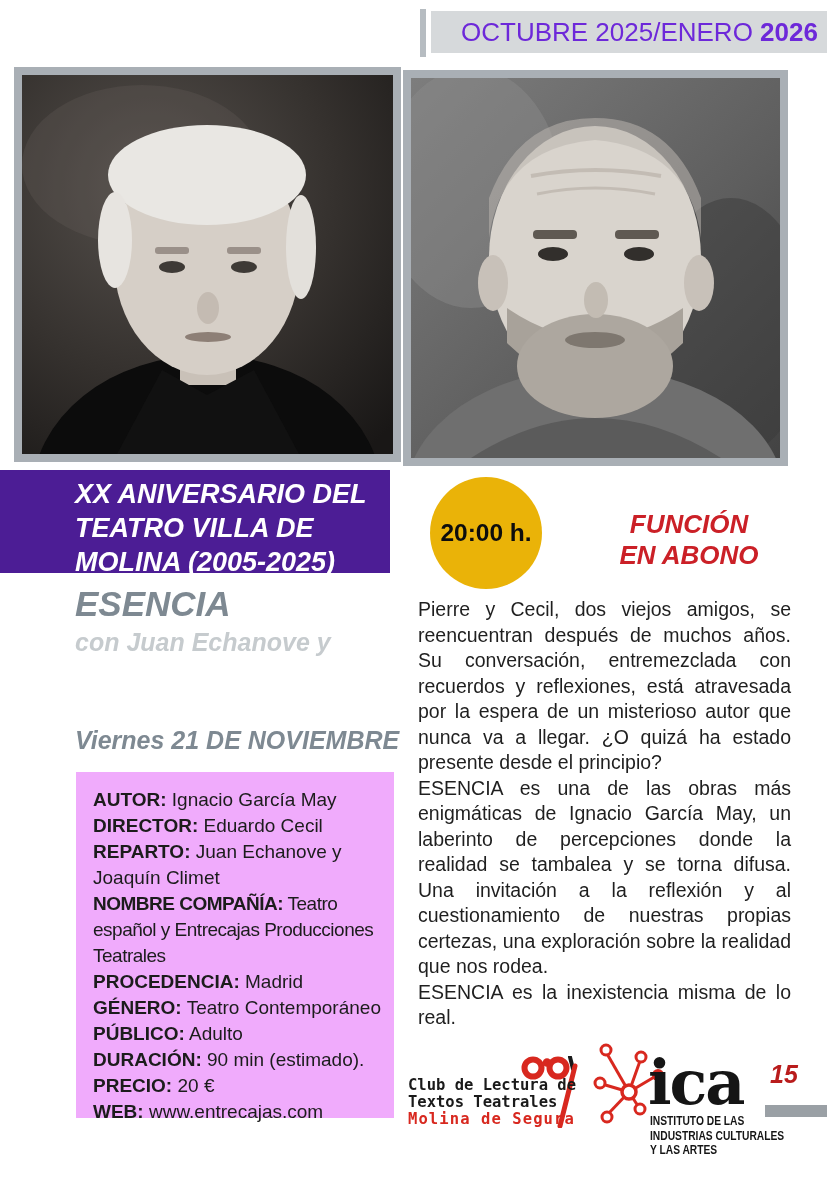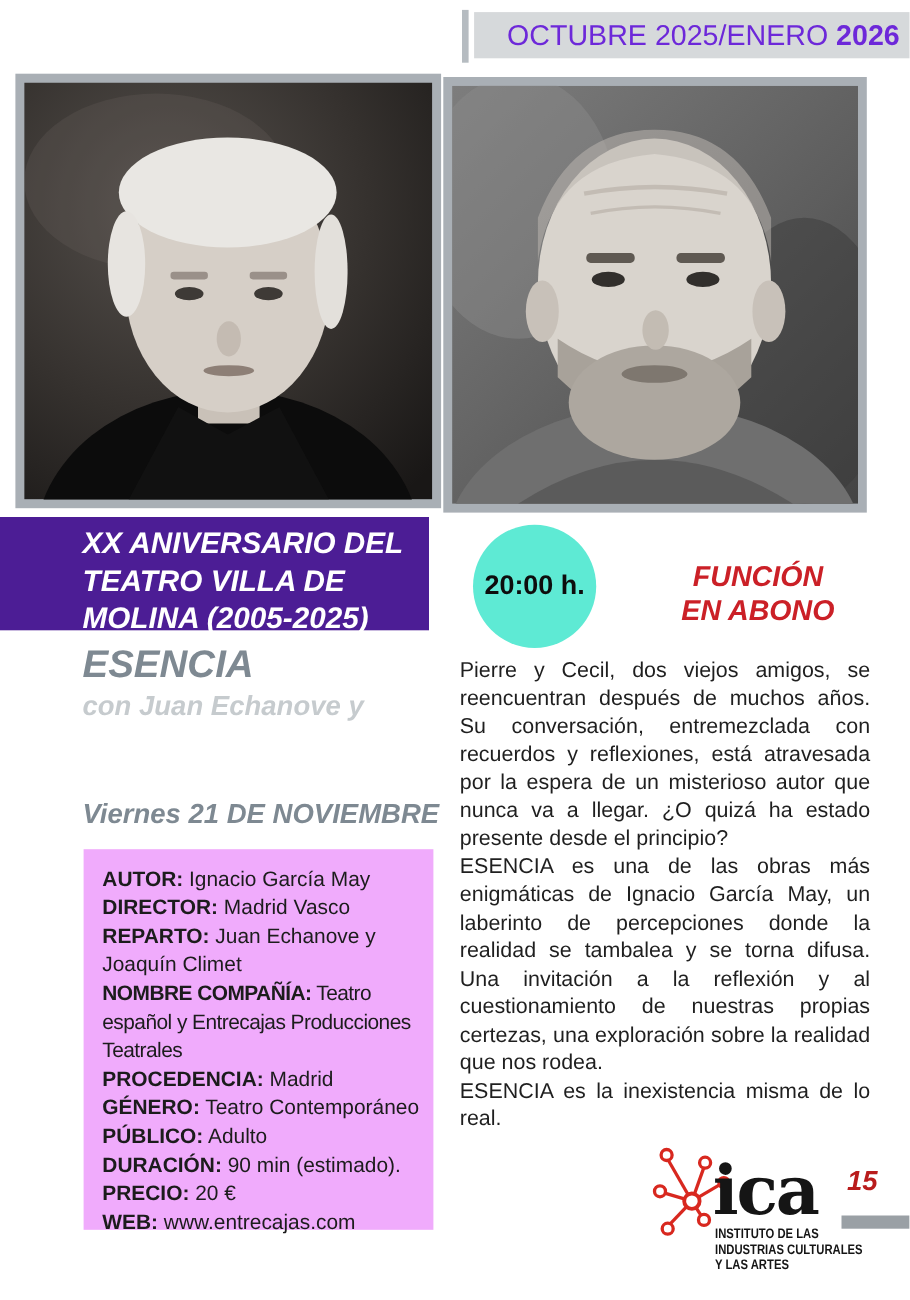--- a/index.html
+++ b/index.html
@@ -49,21 +49,21 @@
     background:#f0abfc; color:#1c1c1c; font-size:19px; line-height:26px;
     padding:15px 10px 0 17px; box-sizing:border-box;
   }
   .info-row { margin:0; }
   .info-row .lbl { font-weight:bold; }
   .info-row.condensed { letter-spacing:-0.5px; }
 
   
   .time-circle {
     position:absolute; left:430px; top:477px; width:112px; height:112px;
-    border-radius:50%; background:#5eead4; color:#0d0d0d;
+    border-radius:50%; background:#eab308; color:#0d0d0d;
     display:flex; align-items:center; justify-content:center;
     font-weight:bold; font-size:24.5px;
   }
   .abono-badge {
     position:absolute; left:598px; top:477px; width:182px; text-align:center;
     color:#cb2027; font-style:italic; font-weight:bold; font-size:26px; line-height:31px;margin-top:32px;
   }
   .synopsis {
     position:absolute; left:418px; top:597px; width:373px;
     color:#1f1f1f; font-size:19.5px; line-height:25.5px; text-align:justify;
@@ -176,21 +176,21 @@
   <div class="show-title">ESENCIA</div>
 
   <div class="show-cast">
     <div>con Juan Echanove y</div>
   </div>
 
   <div class="show-date">Viernes 21 DE NOVIEMBRE</div>
 
   <div class="info-box">
     <div class="info-row"><span class="lbl">AUTOR:</span> <span>Ignacio García May</span></div>
-    <div class="info-row"><span class="lbl">DIRECTOR:</span> <span>Madrid Vasco</span></div>
+    <div class="info-row"><span class="lbl">DIRECTOR:</span> <span>Eduardo Cecil</span></div>
     <div class="info-row"><span class="lbl">REPARTO:</span> <span>Juan Echanove y Joaquín Climet</span></div>
     <div class="info-row condensed"><span class="lbl">NOMBRE COMPAÑÍA:</span> <span>Teatro español y Entrecajas Producciones Teatrales</span></div>
     <div class="info-row"><span class="lbl">PROCEDENCIA:</span> <span>Madrid</span></div>
     <div class="info-row"><span class="lbl">GÉNERO:</span> <span>Teatro Contemporáneo</span></div>
     <div class="info-row"><span class="lbl">PÚBLICO:</span> <span>Adulto</span></div>
     <div class="info-row"><span class="lbl">DURACIÓN:</span> <span>90 min (estimado).</span></div>
     <div class="info-row"><span class="lbl">PRECIO:</span> <span>20 €</span></div>
     <div class="info-row"><span class="lbl">WEB:</span> <span>www.entrecajas.com</span></div>
   </div>
 
@@ -202,20 +202,32 @@
     <div>FUNCIÓN</div>
     <div>EN ABONO</div>
   </div>
 
   <div class="synopsis" lang="es">
     <p>Pierre y Cecil, dos viejos amigos, se reencuentran después de muchos años. Su conversación, entremezclada con recuerdos y reflexiones, está atravesada por la espera de un misterioso autor que nunca va a llegar. ¿O quizá ha estado presente desde el principio?</p>
     <p>ESENCIA es una de las obras más enigmáticas de Ignacio García May, un laberinto de percepciones donde la realidad se tambalea y se torna difusa. Una invitación a la reflexión y al cuestionamiento de nuestras propias certezas, una exploración sobre la realidad que nos rodea.</p>
     <p>ESENCIA es la inexistencia misma de lo real.</p>
   </div>
 
+  <div class="club-logo">
+    <svg class="glasses" width="62" height="72" viewBox="0 0 62 72">
+      <circle cx="12" cy="12" r="8.5" fill="none" stroke="#d8281f" stroke-width="6"></circle>
+      <circle cx="26" cy="6.5" r="4.2" fill="#d8281f"></circle>
+      <circle cx="37" cy="12" r="8.5" fill="none" stroke="#d8281f" stroke-width="6"></circle>
+      <line x1="49" y1="1" x2="52" y2="13" stroke="#1a1a1a" stroke-width="4" stroke-linecap="round"></line>
+      <line x1="54" y1="10" x2="39" y2="70" stroke="#d8281f" stroke-width="5" stroke-linecap="round"></line>
+    </svg>
+    <div class="mono-line l1">Club de Lectura de</div>
+    <div class="mono-line l2">Textos Teatrales</div>
+    <div class="mono-line l3">Molina de Segura</div>
+  </div>
 
   <div class="ica-logo">
     <svg class="network" width="72" height="92" viewBox="0 0 72 92">
       <line x1="37" y1="52" x2="14" y2="12" stroke="#d8281f" stroke-width="3"></line>
       <line x1="37" y1="52" x2="48" y2="21" stroke="#d8281f" stroke-width="3"></line>
       <line x1="37" y1="52" x2="10" y2="44" stroke="#d8281f" stroke-width="3"></line>
       <line x1="37" y1="52" x2="16" y2="74" stroke="#d8281f" stroke-width="3"></line>
       <line x1="37" y1="52" x2="46" y2="66" stroke="#d8281f" stroke-width="3"></line>
       <line x1="37" y1="52" x2="64" y2="36" stroke="#d8281f" stroke-width="3"></line>
       <circle cx="37" cy="52" r="7" fill="#ffffff" stroke="#d8281f" stroke-width="3.5"></circle>

